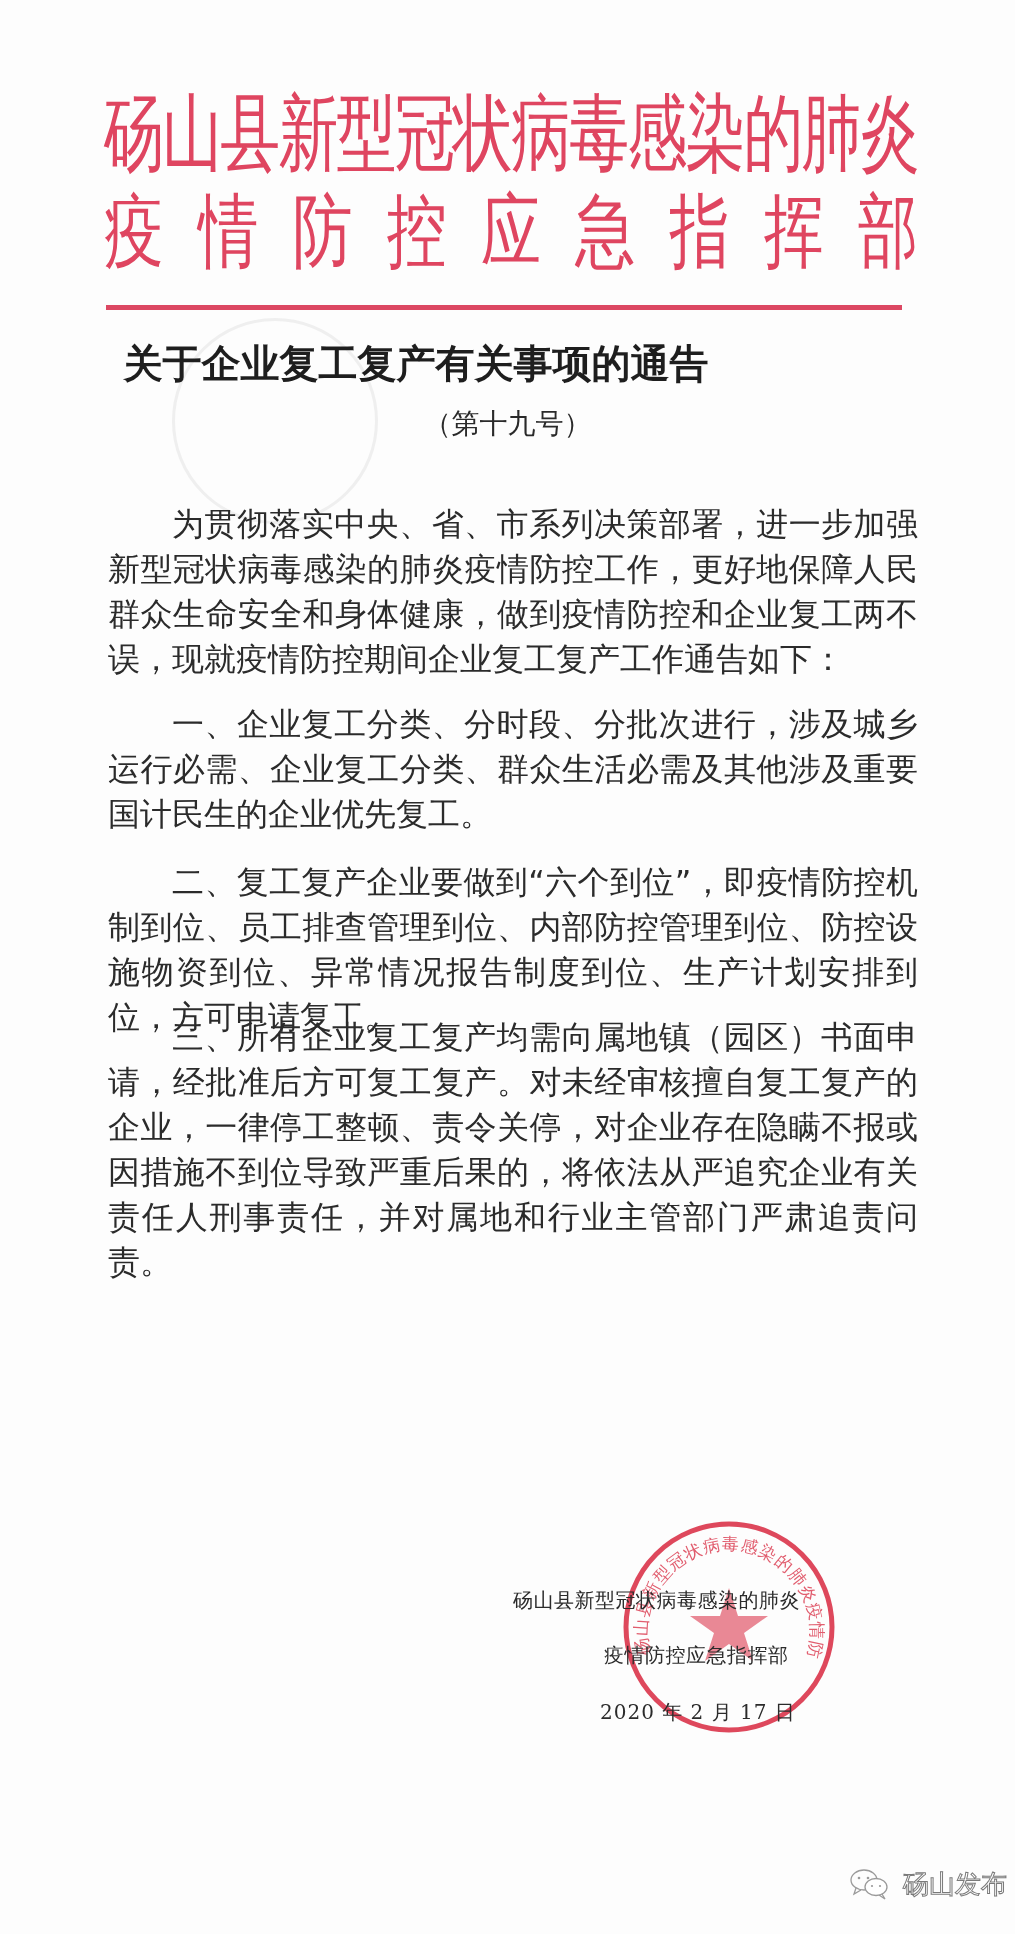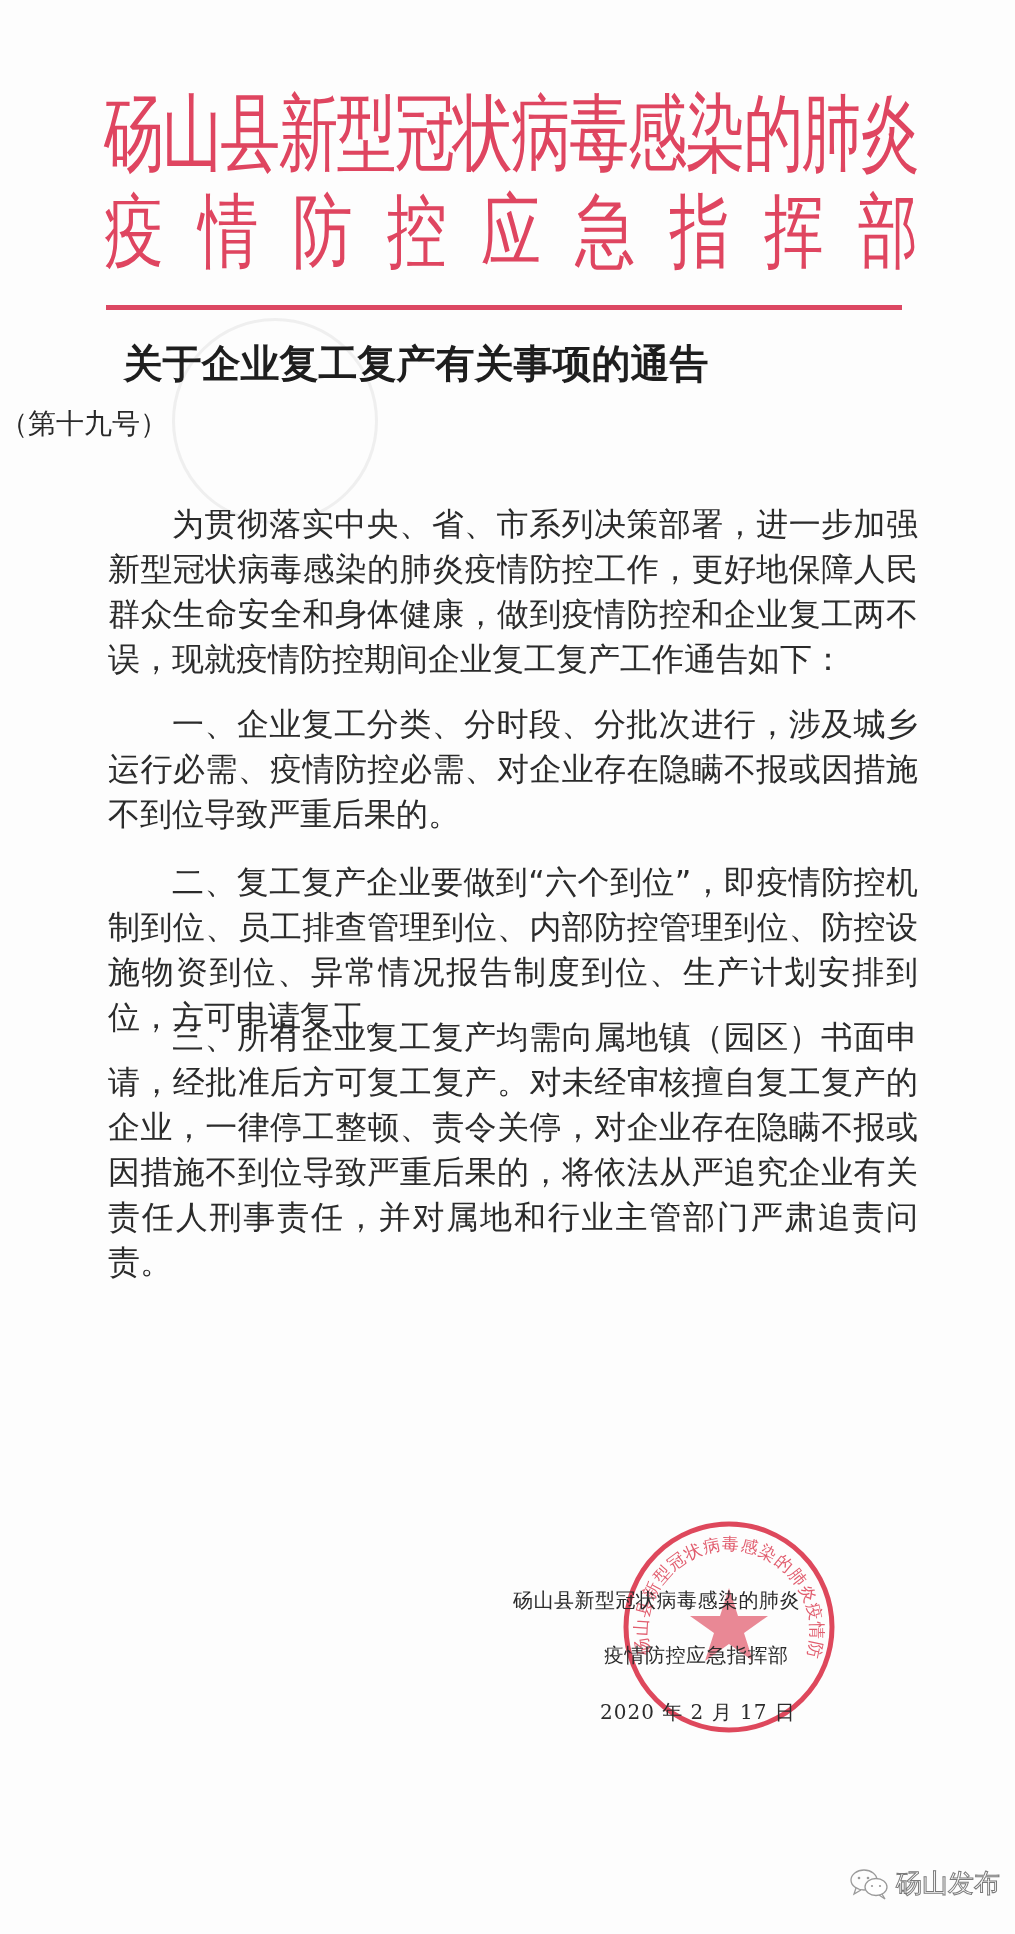--- a/index.html
+++ b/index.html
@@ -82,20 +82,21 @@
     letter-spacing: 0px;
     color: #1e1e1e;
     line-height: 50px;
     font-family: "DejaVu Serif", "Liberation Serif", serif;
   }
   .subtitle {
     position: absolute;
     left: 0;
     width: 1015px;
     top: 404px;
+    text-align: center;
     font-size: 28px;
     color: #2a2a2a;
     line-height: 40px;
     font-family: "DejaVu Sans", "Liberation Sans", sans-serif;
   }
   .body-text {
     position: absolute;
     left: 108px;
     width: 810px;
     font-size: 32px;
@@ -137,21 +138,22 @@
     height: 214px;
     z-index: 1;
   }
   
   .watermark {
     position: absolute;
     left: 848px;
     top: 1866px;
     height: 36px;
     display: flex;
-    gap: 4px;
+    align-items: center;
+    gap: 11px;
     color: #9a9a9a;
   }
   .watermark .wm-text {
     font-size: 26px;
     font-family: "DejaVu Sans", "Liberation Sans", sans-serif;
     color: #ffffff;
     -webkit-text-stroke: 1px #7a7a7a;
     letter-spacing: 0px;
   }
 </style>
@@ -191,21 +193,21 @@
 
   <div class="ghost-stamp"></div>
 
   <div class="title">关于企业复工复产有关事项的通告</div>
   <div class="subtitle">（第十九号）</div>
 
   <div class="body-text p1">
     <p class="para">为贯彻落实中央、省、市系列决策部署，进一步加强新型冠状病毒感染的肺炎疫情防控工作，更好地保障人民群众生命安全和身体健康，做到疫情防控和企业复工两不误，现就疫情防控期间企业复工复产工作通告如下：</p>
   </div>
   <div class="body-text p2">
-    <p class="para">一、企业复工分类、分时段、分批次进行，涉及城乡运行必需、疫情防控必需、对企业存在隐瞒不报或因措施不到位导致严重后果的。</p>
+    <p class="para">一、企业复工分类、分时段、分批次进行，涉及城乡运行必需、企业复工分类、群众生活必需及其他涉及重要国计民生的企业优先复工。</p>
   </div>
   <div class="body-text p3">
     <p class="para">二、复工复产企业要做到“六个到位”，即疫情防控机制到位、员工排查管理到位、内部防控管理到位、防控设施物资到位、异常情况报告制度到位、生产计划安排到位，方可申请复工。</p>
   </div>
   <div class="body-text p4">
     <p class="para">三、所有企业复工复产均需向属地镇（园区）书面申请，经批准后方可复工复产。对未经审核擅自复工复产的企业，一律停工整顿、责令关停，对企业存在隐瞒不报或因措施不到位导致严重后果的，将依法从严追究企业有关责任人刑事责任，并对属地和行业主管部门严肃追责问责。</p>
   </div>
 
   <svg class="seal" viewBox="0 0 214 214">
     <defs>

